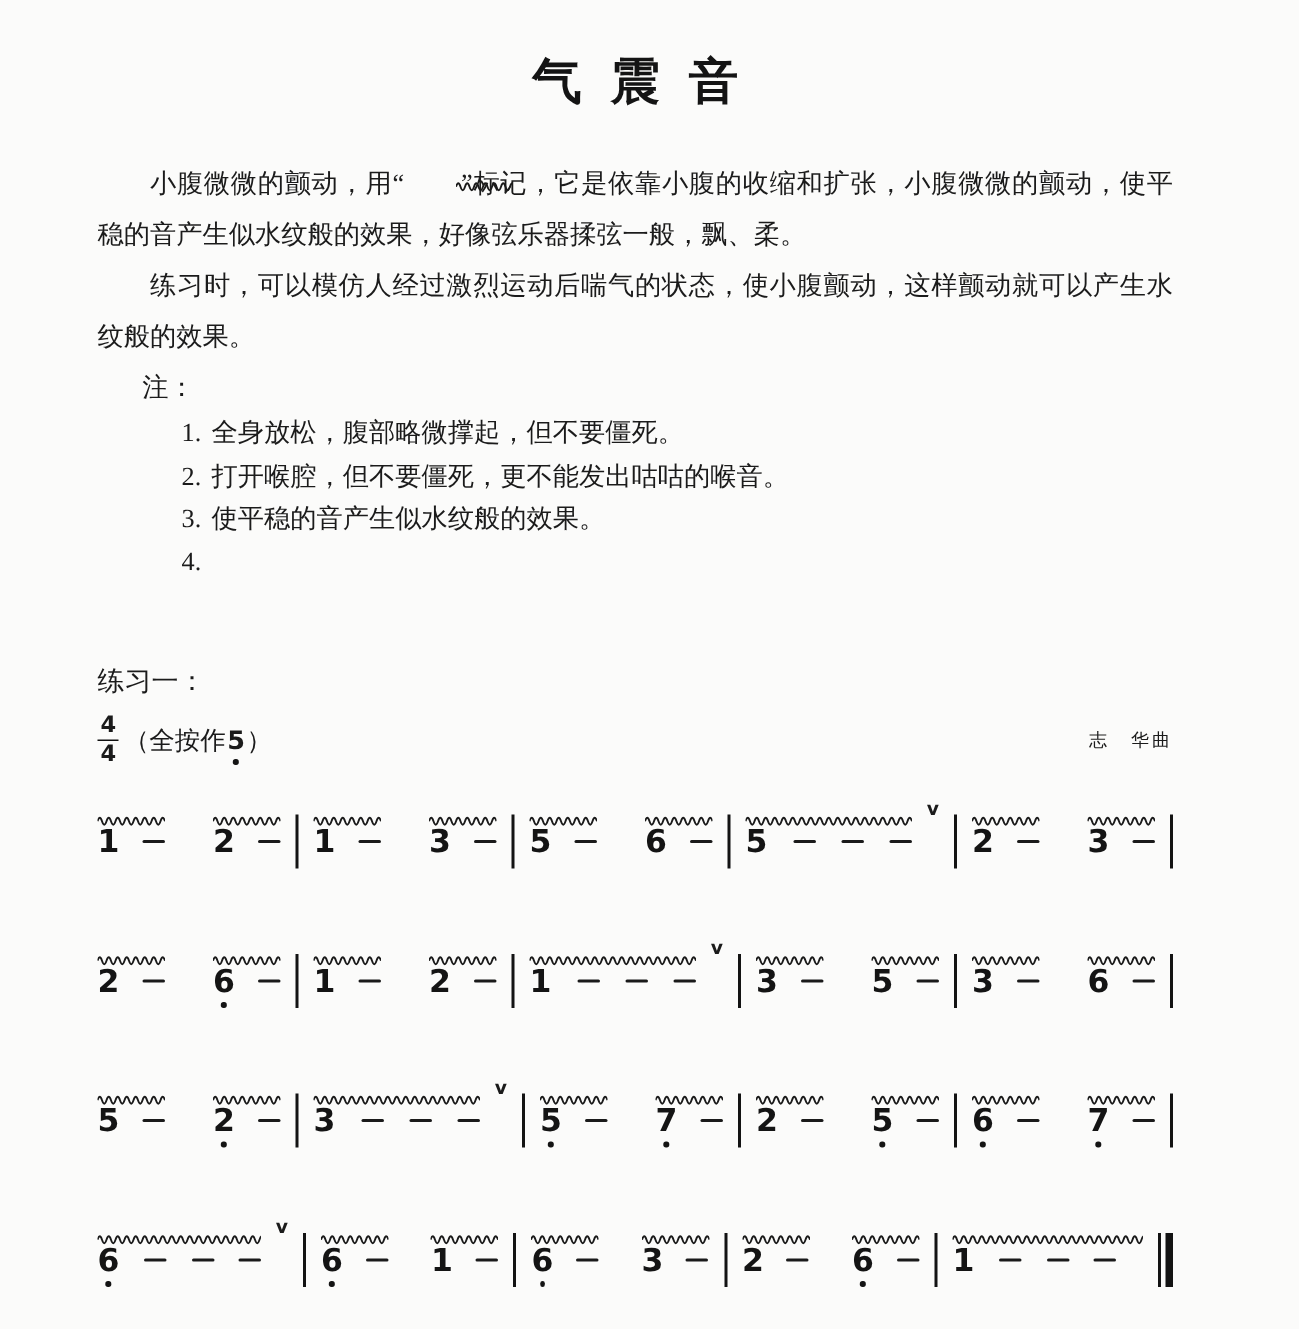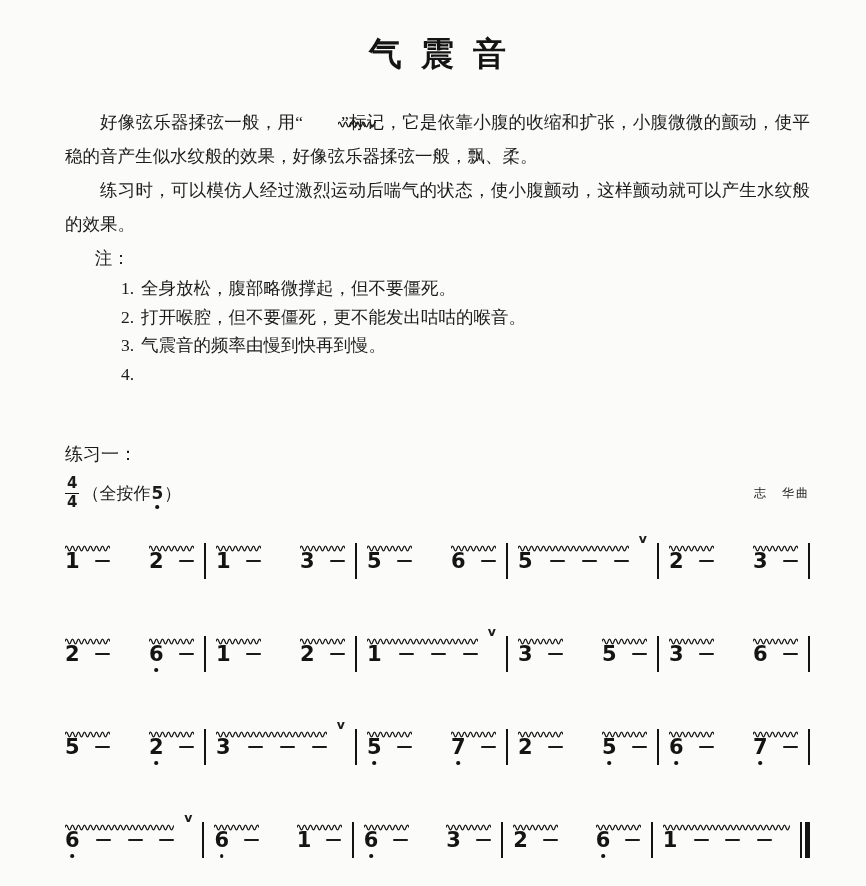--- a/index.html
+++ b/index.html
@@ -1,20 +1,20 @@
 <!DOCTYPE html>
 <html><head>
 <meta charset="utf-8">
 <style>
   html,body { margin:0; padding:0; }
   body {
     width:866px; height:886px; background:#fbfbfa; color:#1b1b1b;
     font-family:"Liberation Serif", serif; overflow:hidden;
   }
-  .page { box-sizing:border-box; width:866px; height:886px; padding:24px 56px 10px 65px;border-radius:11px; }
+  .page { box-sizing:border-box; width:866px; height:886px; padding:24px 84px 10px 65px;border-radius:11px; }
 
   .title {
     margin:8px 0 0; text-align:center;
     font-family:"Liberation Sans", sans-serif; font-weight:700;
     font-size:33px; letter-spacing:0.58em; text-indent:0.58em; color:#141414;
   }
 
   .para { font-size:17.5px; line-height:34px; margin:0; text-align:justify; text-indent:2em; }
   .para.first { margin-top:28px; }
 
@@ -70,39 +70,39 @@
   .endgroup .thin { width:2px; background:#131313; height:36px; }
   .endgroup .thick { width:5px; background:#131313; height:36px; }
 </style>
 </head>
 <body>
 
 <div class="page">
 
   <h1 class="title">气震音</h1>
 
-  <p class="para first"><span>好像弦乐器揉弦一般，用“</span><span class="wavy wavy-inline"><svg width="38" height="8" viewBox="0 0 38 8">
+  <p class="para first"><span>小腹微微的颤动，用“</span><span class="wavy wavy-inline"><svg width="38" height="8" viewBox="0 0 38 8">
           <path d="M0 4.5 q 1.5 -4.6 3 0 q 1.5 4.6 3 0 q 1.5 -4.6 3 0 q 1.5 4.6 3 0 q 1.5 -4.6 3 0 q 1.5 4.6 3 0 q 1.5 -4.6 3 0 q 1.5 4.6 3 0 q 1.5 -4.6 3 0 q 1.5 4.6 3 0 q 1.5 -4.6 3 0 q 1.5 4.6 3 0 q 1.5 -4.6 3 0" fill="none" stroke="#1a1a1a" stroke-width="1.25"></path>
         </svg></span><span>”标记，它是依靠小腹的收缩和扩张，小腹微微的颤动，使平稳的音产生似水纹般的效果，好像弦乐器揉弦一般，飘、柔。</span></p>
 
   <p class="para">练习时，可以模仿人经过激烈运动后喘气的状态，使小腹颤动，这样颤动就可以产生水纹般的效果。</p>
 
   <div class="notes-label">注：</div>
 
   <div class="note-item">
     <span class="note-num">1.</span>
     <span class="note-text">全身放松，腹部略微撑起，但不要僵死。</span>
   </div>
   <div class="note-item">
     <span class="note-num">2.</span>
     <span class="note-text">打开喉腔，但不要僵死，更不能发出咕咕的喉音。</span>
   </div>
   <div class="note-item">
     <span class="note-num">3.</span>
-    <span class="note-text">气震音的频率由慢到快再到慢。</span>
+    <span class="note-text">使平稳的音产生似水纹般的效果。</span>
   </div>
   <div class="note-item">
     <span class="note-num">4.</span>
   </div>
 
   <div class="exercise-label">练习一：</div>
 
   <div class="sig-row">
     <div class="sig-left">
       <span class="timesig">

